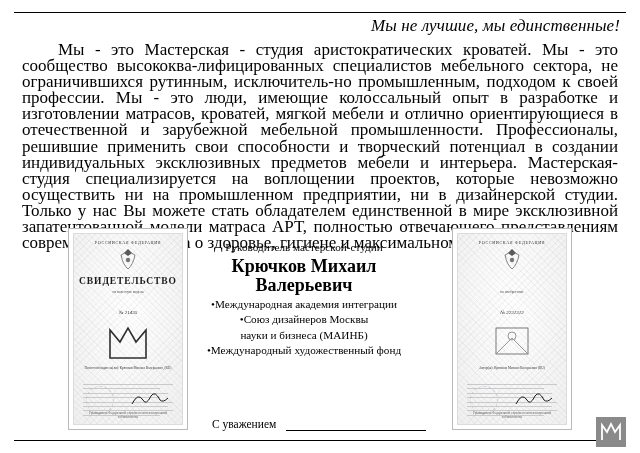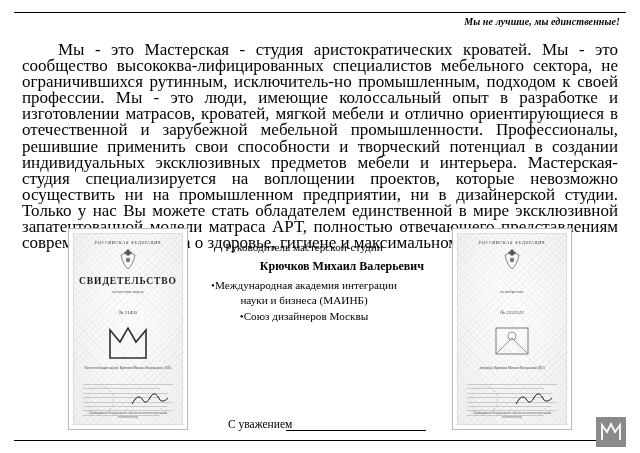--- a/index.html
+++ b/index.html
@@ -37,22 +37,22 @@
     left: 14px;
     top: 440px;
     width: 612px;
     height: 1px;
     background: #000000;
   }
   .headline {
     position: absolute;
     right: 20px;
     top: 16px;
-    font-size: 10px;
-    font-weight: bold;
+    font-size: 17px;
+    font-weight: normal;
     font-style: italic;
     letter-spacing: 0.1px;
   }
   .body-text {
     position: absolute;
     left: 22px;
     top: 42px;
     width: 596px;
     font-size: 17px;
     line-height: 16.1px;
@@ -209,41 +209,39 @@
     left: 184px;
     top: 240px;
     width: 240px;
     text-align: center;
   }
   .leader-role {
     font-size: 11.2px;
     line-height: 14.5px;
   }
   .leader-name {
-    font-size: 12px;
+    font-size: 18px;
     font-weight: bold;
     margin-top: 2px;
     line-height: 19px;
-    text-align: right;
   }
   .memberships {
     margin-top: 2px;
     font-size: 11.2px;
     line-height: 15.6px;
   }
   .memberships div {
     white-space: nowrap;
   }
   
   .regards {
     position: absolute;
     left: 212px;
     top: 418px;
     font-size: 11.5px;
-    margin-left: 16px;
   }
   .sig-line {
     position: absolute;
     left: 286px;
     top: 430px;
     width: 140px;
     height: 1px;
     background: #000000;
   }
   
@@ -331,22 +329,23 @@
       </svg>
       <div class="cert-foot">Руководитель Федеральной службы по интеллектуальной собственности</div>
     </div>
   </div>
 
   <div class="center-block">
     <div class="leader-role">Руководитель мастерской-студии</div>
     <div class="leader-name">Крючков Михаил Валерьевич</div>
     <div class="memberships">
       <div>•Международная академия интеграции</div>
+      <div>•Союз дизайнеров Москвы</div>
       <div>науки и бизнеса (МАИНБ)</div>
-      <div>•Союз дизайнеров Москвы</div>
+      <div>•Международный художественный фонд</div>
     </div>
   </div>
 
   <div class="regards">С уважением</div>
   <div class="sig-line"></div>
 
   <div class="rule-bottom"></div>
 
   <svg class="logo" viewBox="0 0 30 30">
     <rect x="0" y="0" width="30" height="30" fill="#8a8a8a"></rect>

